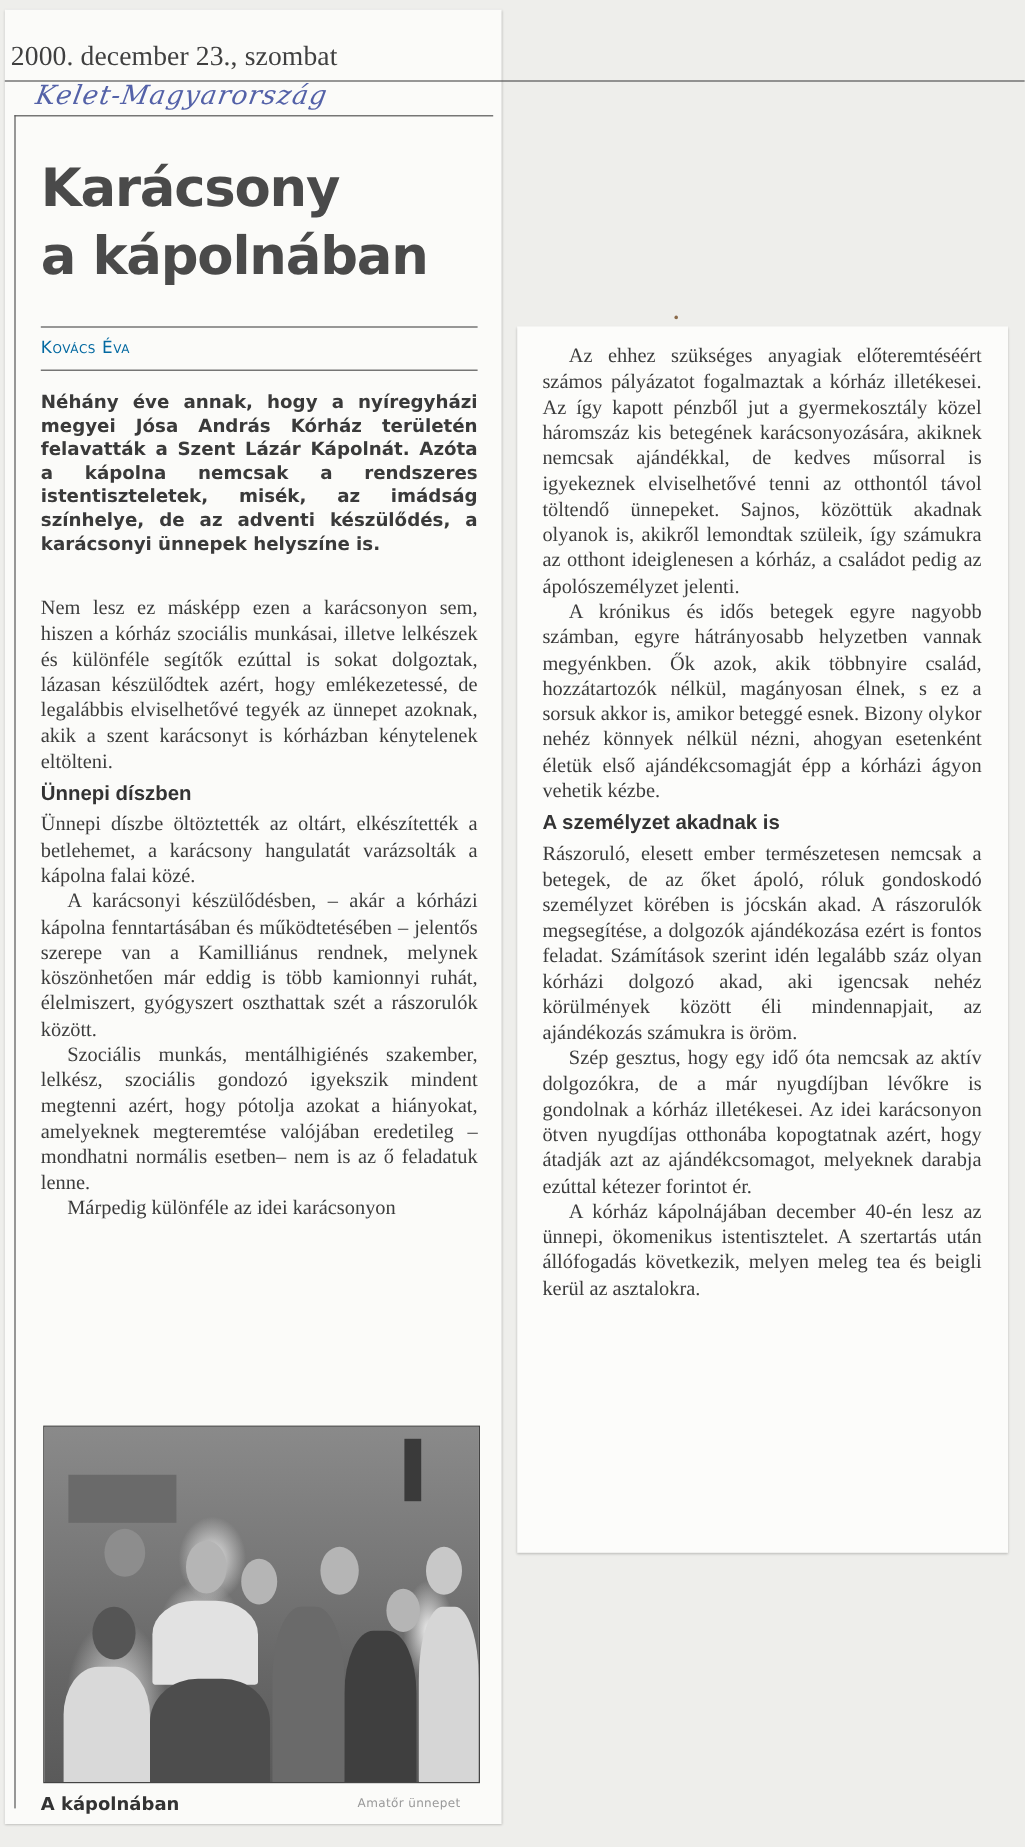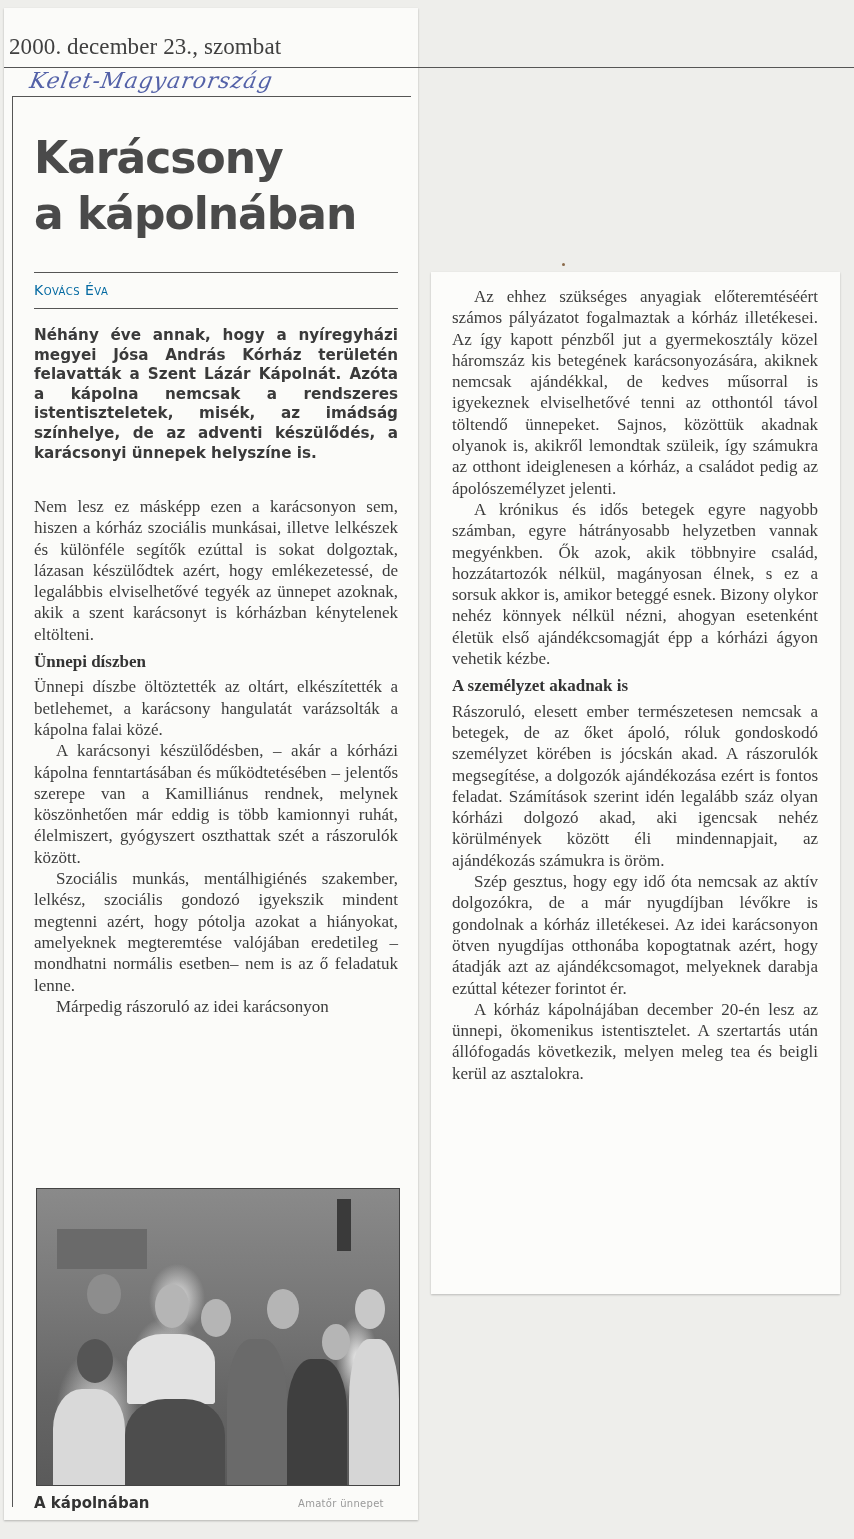--- a/index.html
+++ b/index.html
@@ -53,21 +53,21 @@
     text-align: justify;
   }
   .col {
     position: absolute; width: 364px;
     font-size: 17px; line-height: 21.3px; color: #3c3c3c;
     text-align: justify; hyphens: manual;
   }
   .col p { margin: 0; }
   .col p.indent { text-indent: 22px; }
   .subhead {
-    font-family: Liberation Serif, serif; font-weight: bold;
+    font-family: Liberation Sans, sans-serif; font-weight: bold;
     font-size: 17px; color: #333; margin: 6px 0 4px 0 !important;
     text-align: left;
   }
   .col-left { left: 34px; top: 496px; }
   .photo {
     position: absolute; left: 36px; top: 1188px;
     width: 362px; height: 296px;
     border: 1px solid #444;
     background:
       radial-gradient(ellipse 40px 50px at 140px 110px, #e8e8e8 0%, rgba(232,232,232,0) 70%),
@@ -122,21 +122,21 @@
 <div class="rule" style="top:308px"></div>
 
 <div class="lead">Néhány éve annak, hogy a nyíregyházi megyei Jósa András Kórház területén felavatták a Szent Lázár Kápolnát. Azóta a kápolna nemcsak a rendszeres istentiszteletek, misék, az imádság színhelye, de az adventi készülődés, a karácsonyi ünnepek helyszíne is.</div>
 
 <div class="col col-left">
   <p>Nem lesz ez másképp ezen a karácsonyon sem, hiszen a kórház szociális munkásai, illetve lelkészek és különféle segítők ezúttal is sokat dolgoztak, lázasan készülődtek azért, hogy emlékezetessé, de legalábbis elviselhetővé tegyék az ünnepet azoknak, akik a szent karácsonyt is kórházban kénytelenek eltölteni.</p>
   <p class="subhead">Ünnepi díszben</p>
   <p>Ünnepi díszbe öltöztették az oltárt, elkészítették a betlehemet, a karácsony hangulatát varázsolták a kápolna falai közé.</p>
   <p class="indent">A karácsonyi készülődésben, – akár a kórházi kápolna fenntartásában és működtetésében – jelentős szerepe van a Kamilliánus rendnek, melynek köszönhetően már eddig is több kamionnyi ruhát, élelmiszert, gyógyszert oszthattak szét a rászorulók között.</p>
   <p class="indent">Szociális munkás, mentálhigiénés szakember, lelkész, szociális gondozó igyekszik mindent megtenni azért, hogy pótolja azokat a hiányokat, amelyeknek megteremtése valójában eredetileg – mondhatni normális esetben– nem is az ő feladatuk lenne.</p>
-  <p class="indent">Márpedig rászoruló az idei karácsonyon</p>
+  <p class="indent">Márpedig különféle az idei karácsonyon</p>
 </div>
 
 <div class="photo" title="Children in costumes with paper crowns in the chapel">
   <div class="figure" style="left:20px;top:40px;width:90px;height:40px;background:#6a6a6a;border-radius:0"></div>
   <div class="figure" style="left:300px;top:10px;width:14px;height:52px;background:#3a3a3a;border-radius:0"></div>
   <div class="face" style="left:50px;top:85px;width:34px;height:40px;background:#8d8d8d"></div>
   <div class="face" style="left:118px;top:95px;width:34px;height:44px"></div>
   <div class="face" style="left:164px;top:110px;width:30px;height:38px"></div>
   <div class="face" style="left:230px;top:100px;width:32px;height:40px"></div>
   <div class="face" style="left:285px;top:135px;width:28px;height:36px"></div>
@@ -153,14 +153,14 @@
 <div class="credit">Amatőr ünnepet</div>
 
 <div class="speck"></div>
 <div class="clip-right"></div>
 <div class="col col-right">
   <p class="indent">Az ehhez szükséges anyagiak előteremtéséért számos pályázatot fogalmaztak a kórház illetékesei. Az így kapott pénzből jut a gyermekosztály közel háromszáz kis betegének karácsonyozására, akiknek nemcsak ajándékkal, de kedves műsorral is igyekeznek elviselhetővé tenni az otthontól távol töltendő ünnepeket. Sajnos, közöttük akadnak olyanok is, akikről lemondtak szüleik, így számukra az otthont ideiglenesen a kórház, a családot pedig az ápolószemélyzet jelenti.</p>
   <p class="indent">A krónikus és idős betegek egyre nagyobb számban, egyre hátrányosabb helyzetben vannak megyénkben. Ők azok, akik többnyire család, hozzátartozók nélkül, magányosan élnek, s ez a sorsuk akkor is, amikor beteggé esnek. Bizony olykor nehéz könnyek nélkül nézni, ahogyan esetenként életük első ajándékcsomagját épp a kórházi ágyon vehetik kézbe.</p>
   <p class="subhead">A személyzet akadnak is</p>
   <p>Rászoruló, elesett ember természetesen nemcsak a betegek, de az őket ápoló, róluk gondoskodó személyzet körében is jócskán akad. A rászorulók megsegítése, a dolgozók ajándékozása ezért is fontos feladat. Számítások szerint idén legalább száz olyan kórházi dolgozó akad, aki igencsak nehéz körülmények között éli mindennapjait, az ajándékozás számukra is öröm.</p>
   <p class="indent">Szép gesztus, hogy egy idő óta nemcsak az aktív dolgozókra, de a már nyugdíjban lévőkre is gondolnak a kórház illetékesei. Az idei karácsonyon ötven nyugdíjas otthonába kopogtatnak azért, hogy átadják azt az ajándékcsomagot, melyeknek darabja ezúttal kétezer forintot ér.</p>
-  <p class="indent">A kórház kápolnájában december 20-én lesz az ünnepi, ökomenikus istentisztelet. A szertartás után állófogadás következik, melyen meleg tea és beigli kerül az asztalokra.</p>
+  <p class="indent">A kórház kápolnájában december 40-én lesz az ünnepi, ökomenikus istentisztelet. A szertartás után állófogadás következik, melyen meleg tea és beigli kerül az asztalokra.</p>
 </div>
 
 </body></html>

